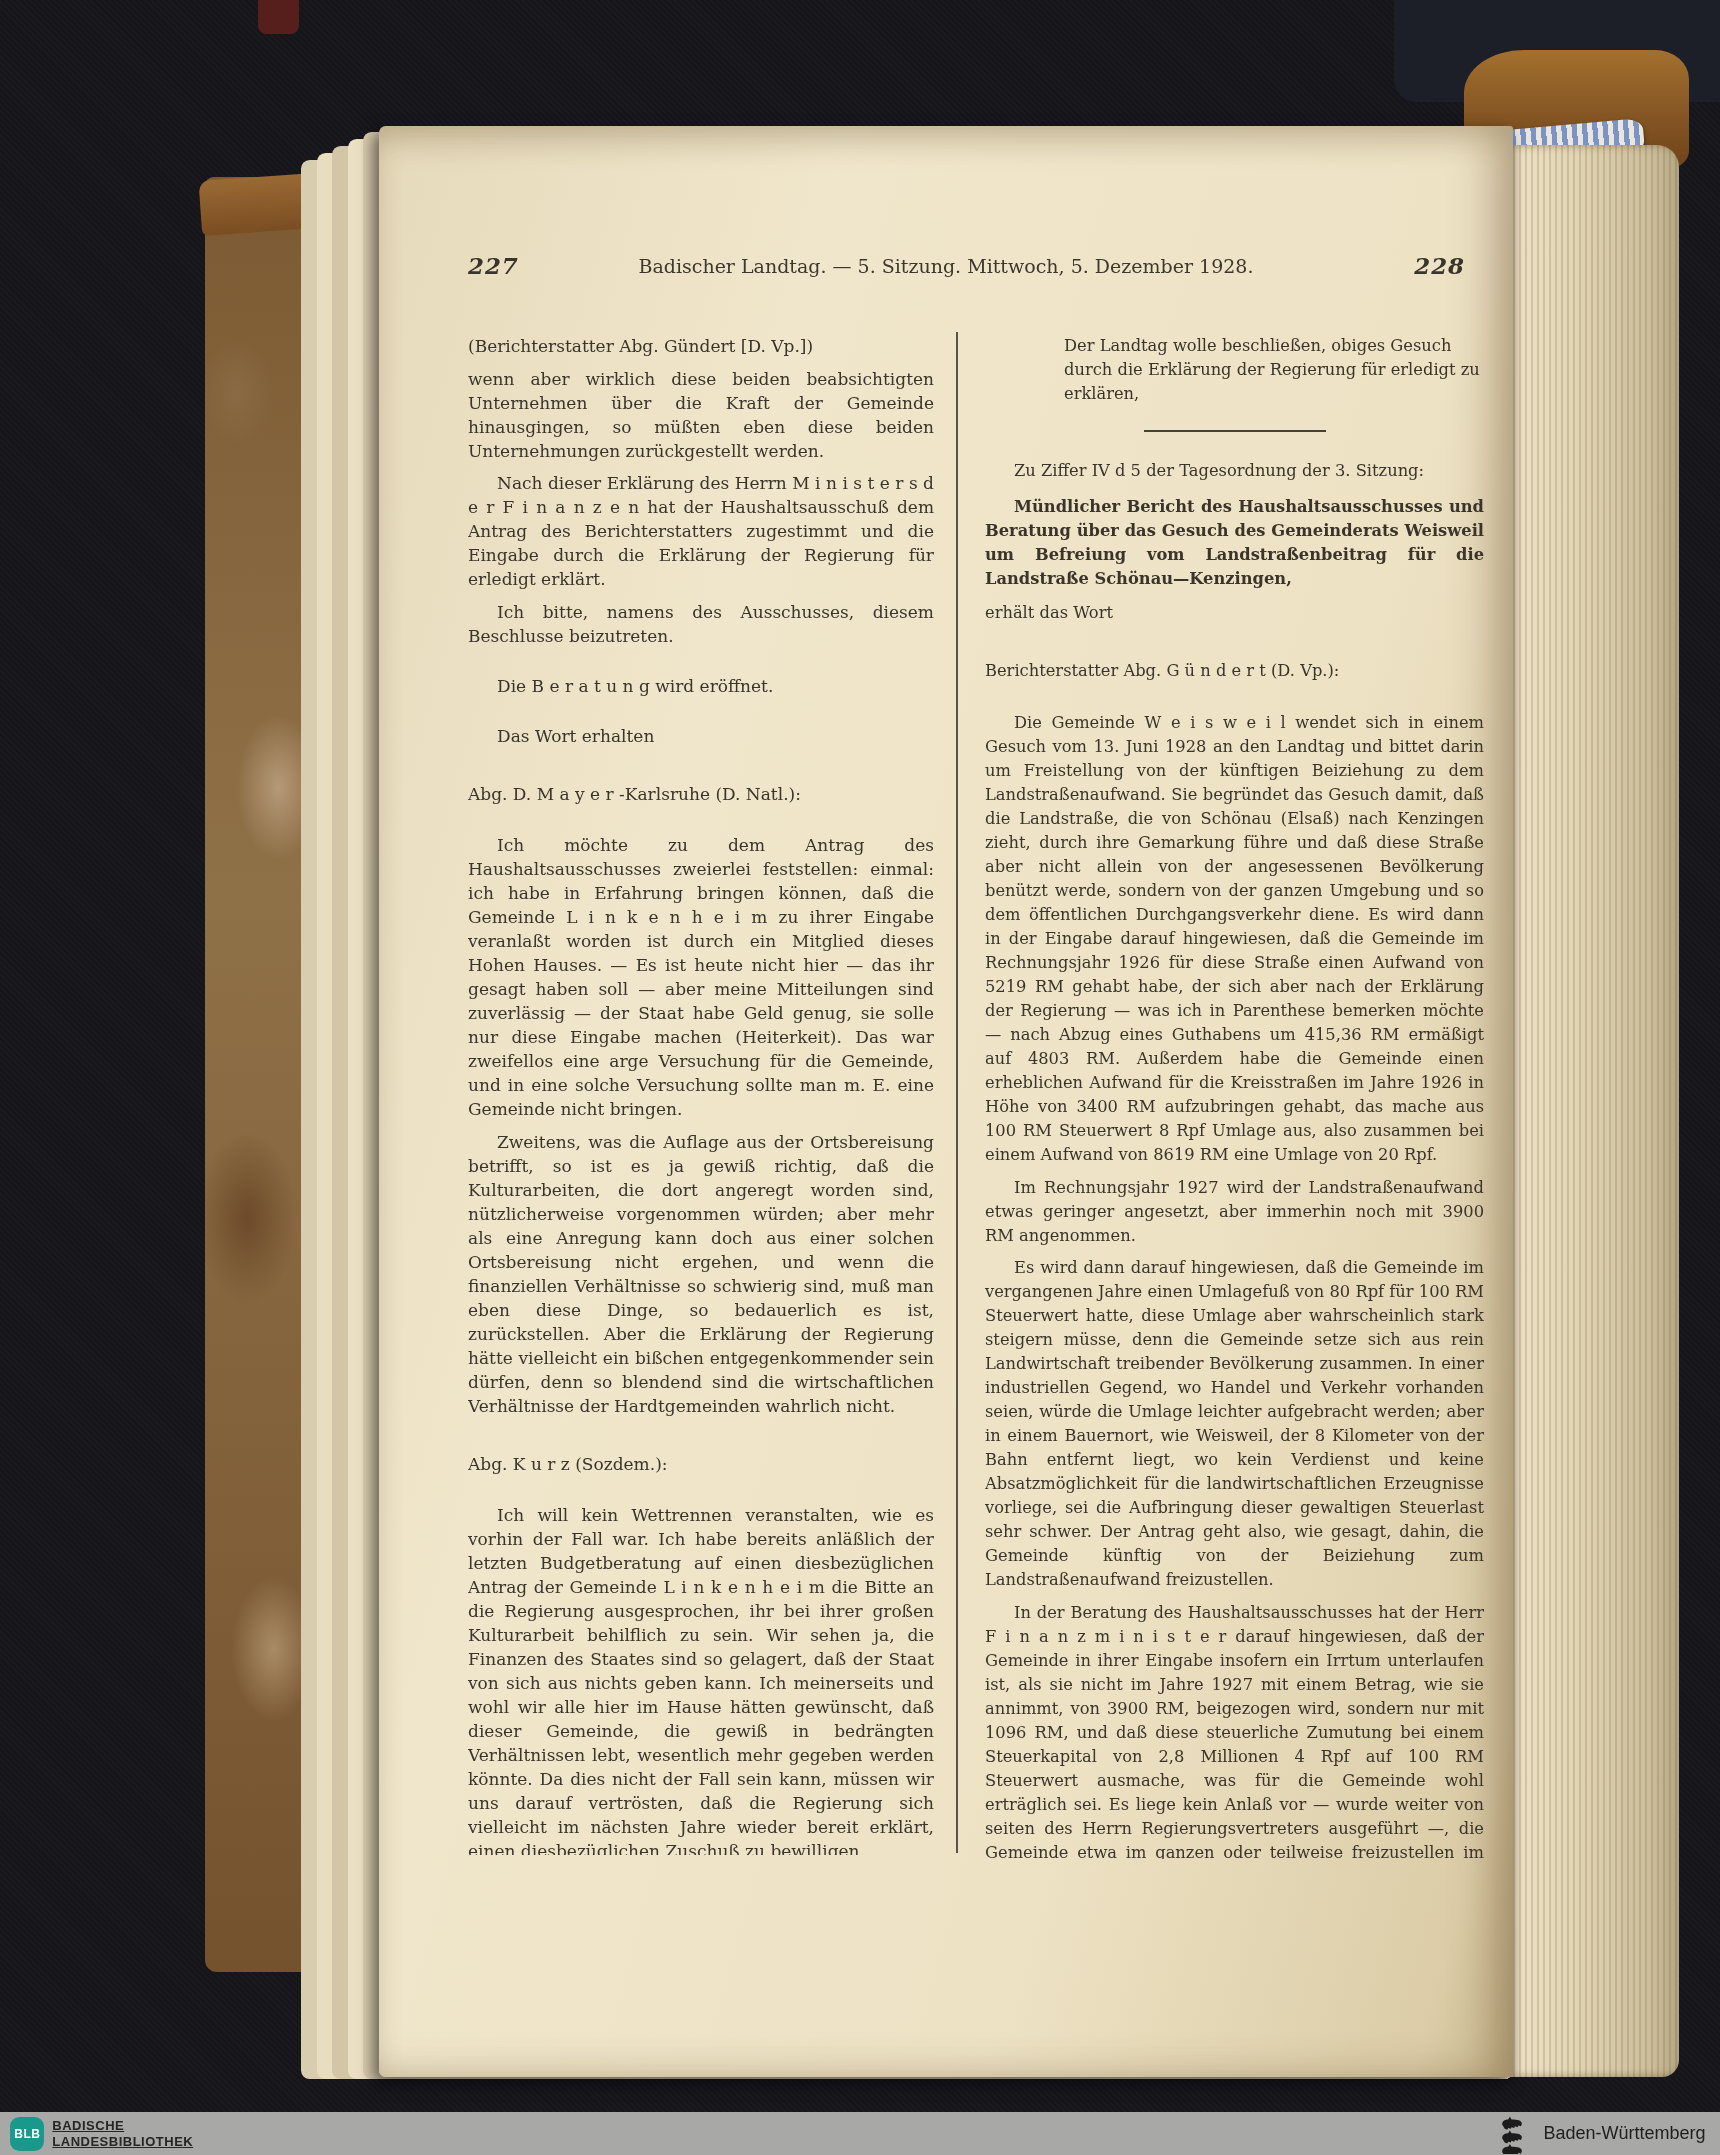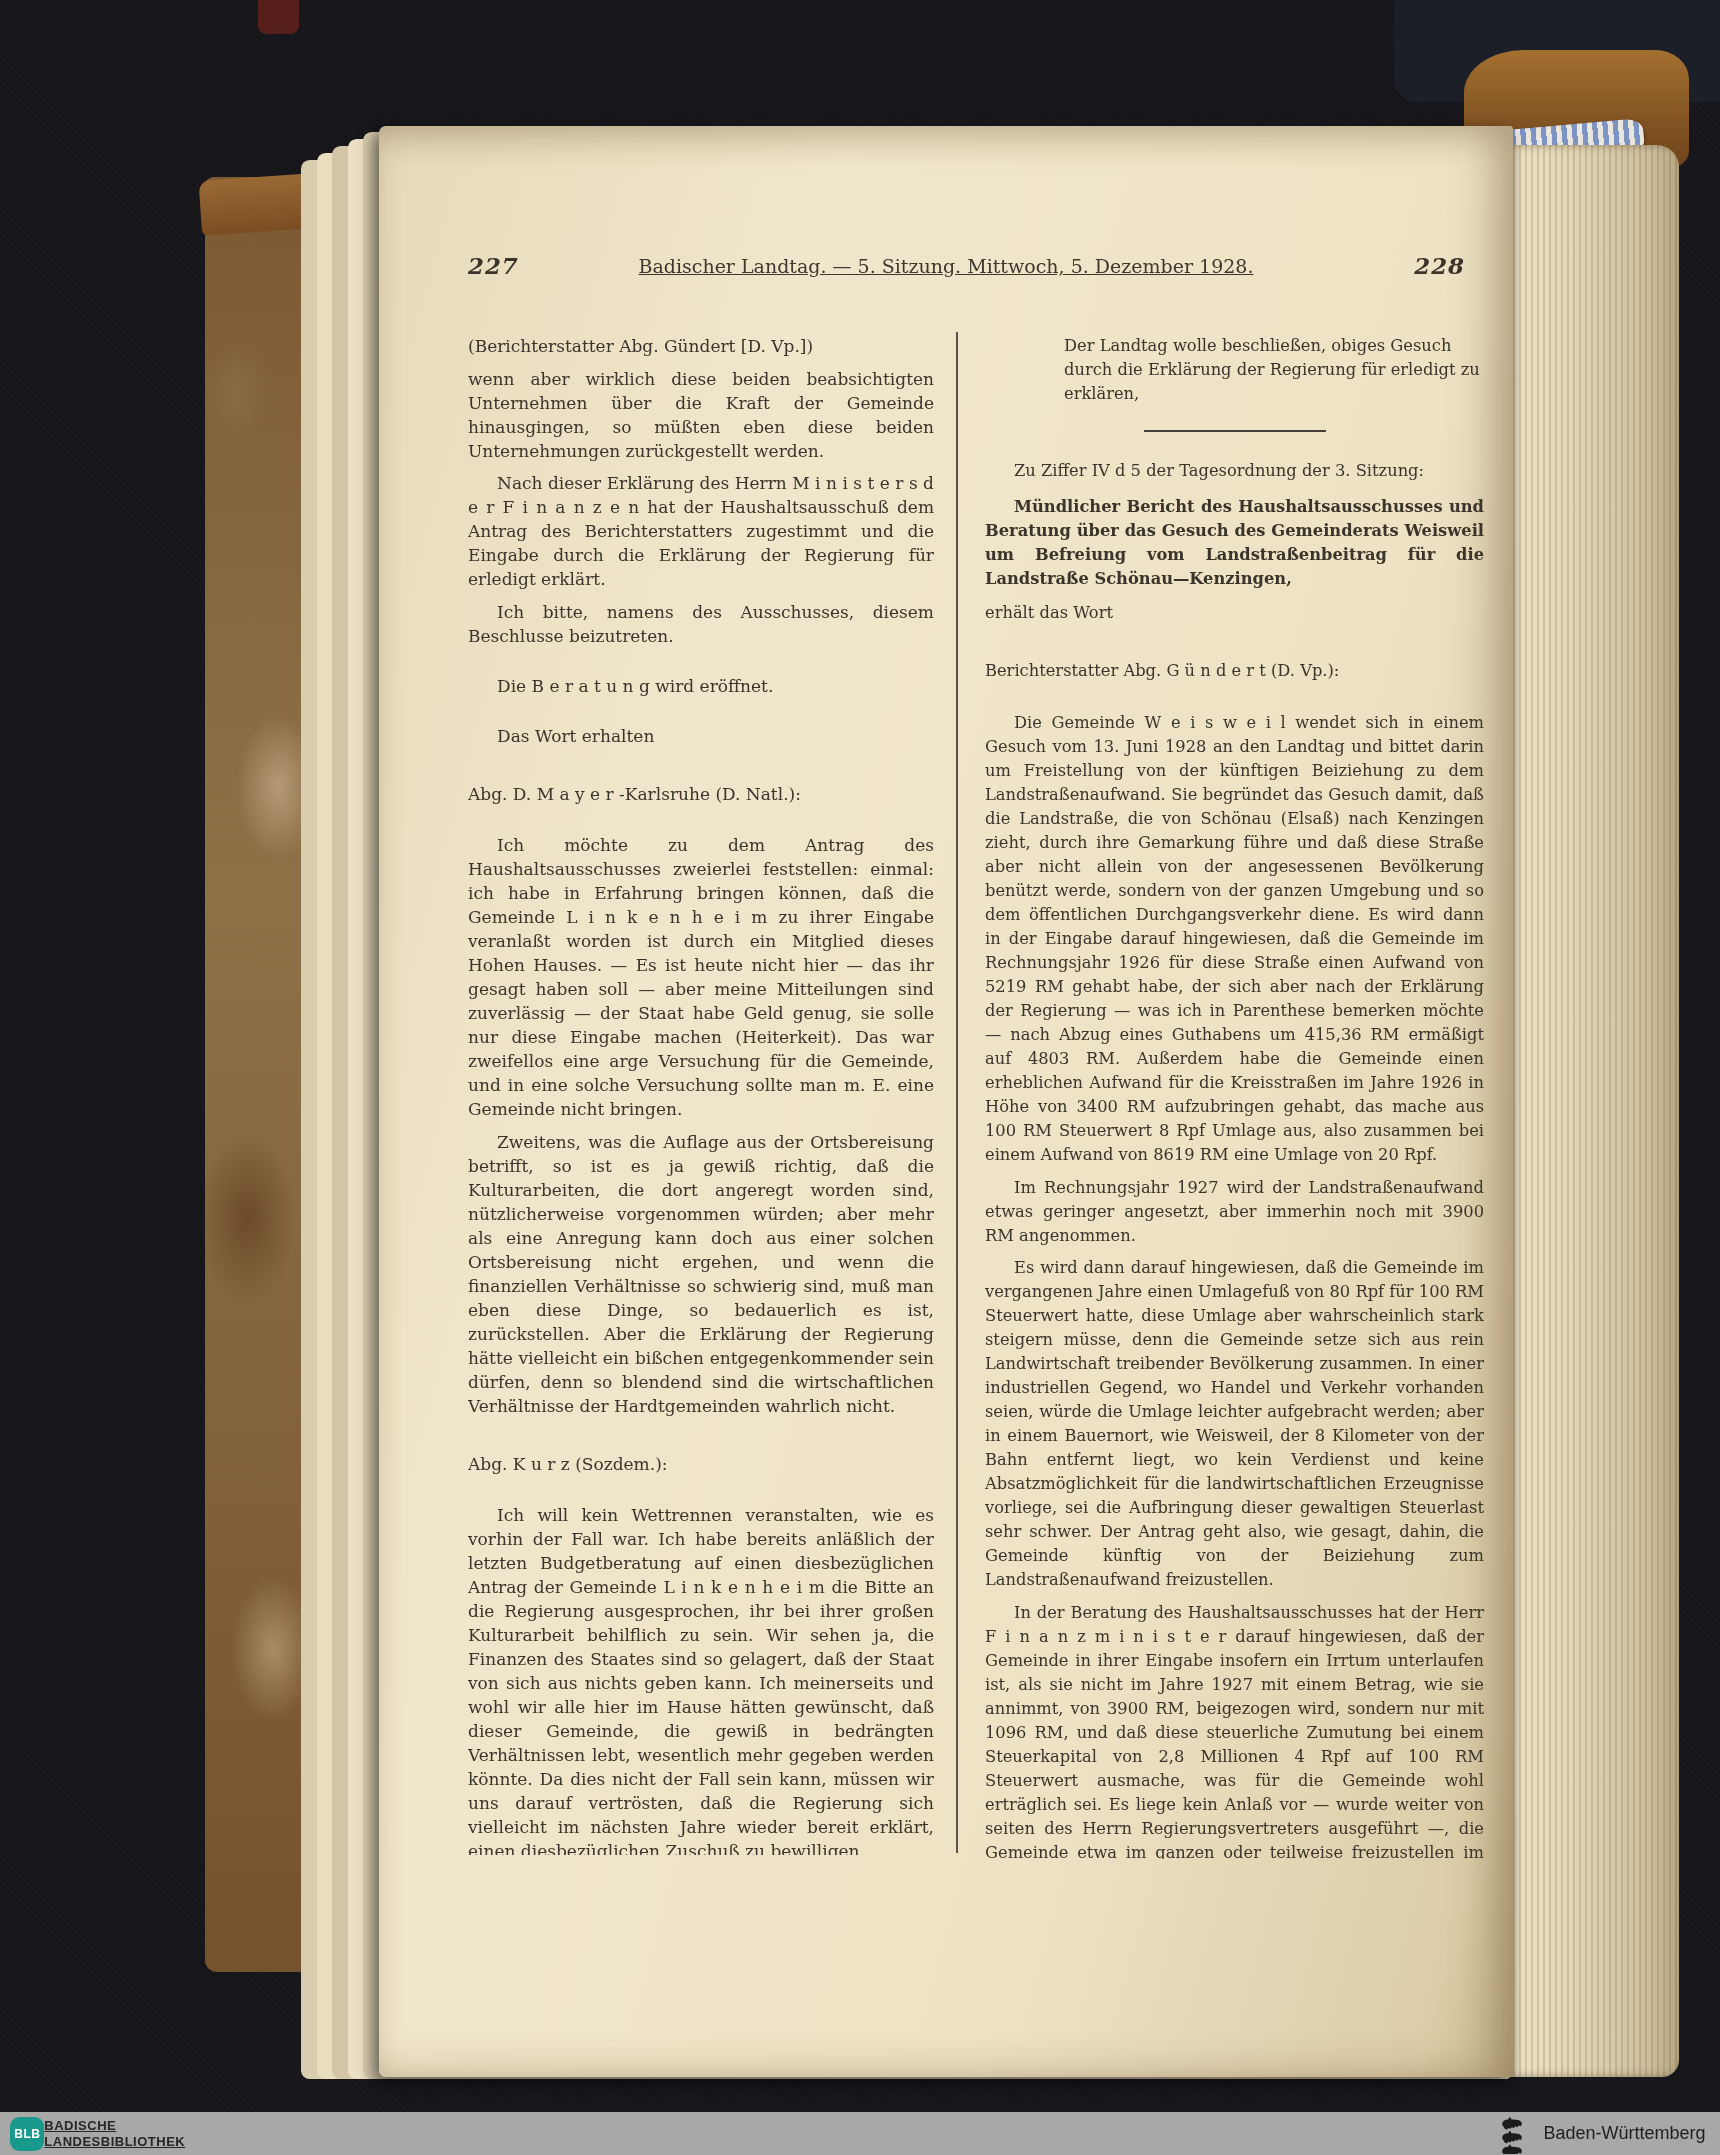--- a/index.html
+++ b/index.html
@@ -39,38 +39,38 @@
       linear-gradient(90deg,#efe4c8 0%,#e2d5b4 40%,#cbbd9a 85%,#b6a682 100%);
     box-shadow:inset 5.2px 0 8.6px rgba(60,40,15,.45);}
   .page{position:absolute;left:379px;top:126px;width:1134px;height:1951px;border-radius:6.9px 3.4px 3.4px 6.9px;
     background:linear-gradient(105deg,#e6dabb 0%,#f0e6cb 28%,#ede2c4 68%,#dccda8 94%,#c9b98f 100%);
     box-shadow:-5.2px 6.9px 15.5px rgba(0,0,0,.55), inset -22.4px 0 40px rgba(96,70,34,.35), inset 0 15.5px 26px rgba(96,70,34,.12);
     color:#3a342b;}
   
   .hdr-num{position:absolute;top:126px;font-weight:bold;font-size:23px;letter-spacing:0.9px;font-style:italic;}
   .hdr-num.left{left:89px;}
   .hdr-num.right{right:48px;}
-  .hdr-title{position:absolute;top:129px;left:0;width:100%;text-align:center;font-size:19px;color:#3d372d;text-decoration:underline;}
+  .hdr-title{position:absolute;top:129px;left:0;width:100%;text-align:center;font-size:19px;color:#3d372d;}
   .col{position:absolute;top:208px;text-align:justify;overflow:hidden;}
   .col-left{left:89px;width:466px;height:1521px;font-size:17px;line-height:24px;}
   .col-right{left:606px;width:499px;height:1525px;font-size:16.3px;line-height:24px;}
   .col-divider{position:absolute;left:577px;top:206px;width:1.7px;height:1521px;background:#3f3a33;opacity:.85;}
   .blk{margin:0 0 8.6px;}
   .para{text-indent:29px;}
   .flush{text-indent:0;}
   .stage{text-indent:29px;margin:26px 0;}
   .speaker{text-align:left;text-indent:0;margin:34px 0 27.5px;}
   .quote{text-indent:0;margin:0 0 12px 79px;text-align:left;}
   .heading{font-weight:bold;text-indent:29px;margin:12px 0 10.3px;}
   .rule{width:182px;height:1.7px;background:#45403a;margin:24px auto 27.5px;}
   
   .footer-bar{position:absolute;left:0;bottom:0;width:1721px;height:43px;background:#a8a8a6;
     display:flex;align-items:center;justify-content:space-between;
     font-family:"Liberation Sans","DejaVu Sans",sans-serif;}
-  .footer-left{display:flex;align-items:center;gap:0;margin-left:10.3px;}
+  .footer-left{display:flex;align-items:center;gap:8px;margin-left:10.3px;}
   .blb-badge{width:34px;height:34px;border-radius:9.5px;background:#18998c;color:#fff;
     display:flex;align-items:center;justify-content:center;font-weight:bold;font-size:12px;letter-spacing:0.4px;}
   .blb-name{color:#262626;font-weight:bold;font-size:13px;line-height:15.5px;letter-spacing:0.5px;text-decoration:underline;}
   .footer-right{display:flex;align-items:center;gap:10.3px;margin-right:15.5px;color:#1f1f1f;font-size:18px;}
   .lions{width:36px;height:40px;}
 </style>
 </head>
 <body>
 
 <div>

